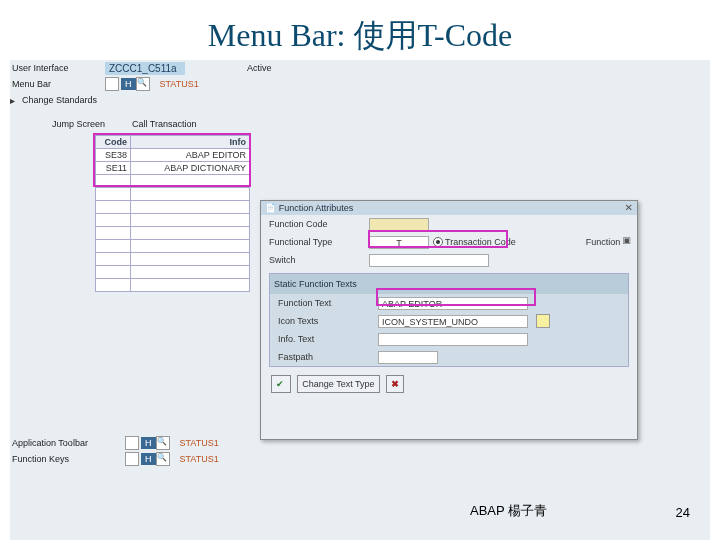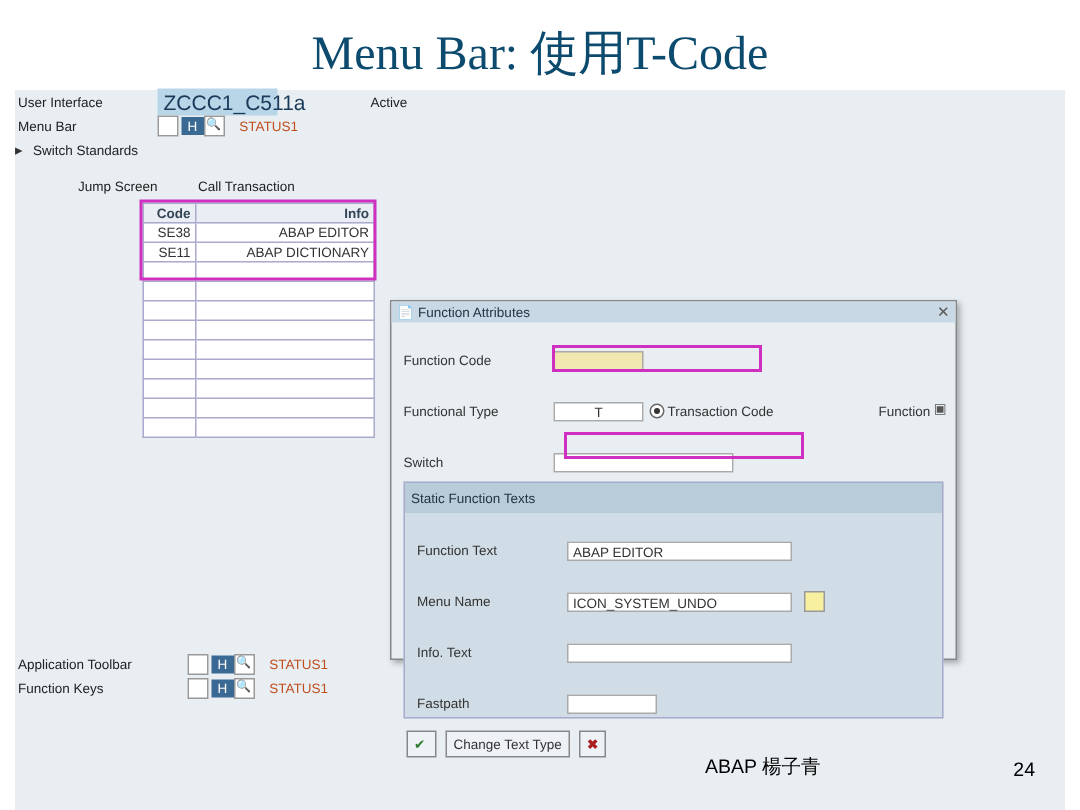--- a/index.html
+++ b/index.html
@@ -2,31 +2,31 @@
 <html><head>
 <meta charset="utf-8">
 <style>
   * { margin: 0; padding: 0; box-sizing: border-box; }
   html, body { width: 720px; height: 540px; background: #fff; font-family: Arial, sans-serif; overflow: hidden; }
   .slide { width: 100%; height: 100%; position: relative; }
   .title { font-family: "Times New Roman", serif; font-size: 32px; color: #0c4a6e; text-align: center; padding-top: 14px; }
   .sap-area { position: absolute; left: 10px; top: 60px; width: 700px; height: 522px; background: #e8eef2; font-size: 10px; color: #333; }
   .row { display: flex; align-items: center; height: 16px; }
   .lbl { width: 95px; padding-left: 2px; color: #222; font-size: 9px; }
-  .blueval { background: #b8d6e8; color: #1a3a5a; padding: 1px 4px; font-size: 14px; }
+  .blueval { background: #b8d6e8; color: #1a3a5a; padding: 1px 4px; font-size: 10px; }
   .darkval { background: #3a6a94; color: #fff; padding: 1px 4px; font-size: 9px; }
   .smallbox { display: inline-block; width: 14px; height: 14px; background: #fff; border: 1px solid #999; margin-right: 2px; }
   .orangelbl { color: #c05020; font-size: 9px; }
   .table { position: absolute; left: 85px; top: 75px; width: 155px; border-collapse: collapse; }
   .table th, .table td { border: 1px solid #aac; background: #fff; font-size: 9px; padding: 1px 3px; text-align: right; height: 12px; }
   .table th { background: #eaeef4; color: #345; }
   .magenta-box { position: absolute; border: 2px solid #d030c0; }
   .dialog { position: absolute; left: 250px; top: 140px; width: 378px; height: 240px; background: #e8eef2; border: 1px solid #888; box-shadow: 2px 2px 4px rgba(0,0,0,0.3); }
   .dialog-title { background: #c8d8e4; height: 14px; display: flex; align-items: center; padding-left: 4px; font-size: 9px; color: #234; }
-  .dlg-row { display: flex; align-items: center; height: 18px; padding-left: 8px; margin-top: 16px; }
+  .dlg-row { display: flex; align-items: center; height: 18px; padding-left: 8px; }
   .dlg-lbl { width: 100px; font-size: 9px; color: #333; }
   .dlg-val { background: #fff; border: 1px solid #aaa; padding: 1px 3px; font-size: 9px; min-width: 60px; height: 13px; display: inline-block; }
   .radio { width: 10px; height: 10px; border: 1px solid #666; border-radius: 50%; display: inline-block; background: #fff; vertical-align: middle; margin-right: 2px; }
   .radio.sel::after { content: ""; display: block; width: 4px; height: 4px; background: #333; border-radius: 50%; margin: 2px; }
   .panel-inner { background: #d0dde6; margin: 4px 8px; border: 1px solid #aac; }
   .panel-head { background: #b8cdd9; font-size: 9px; padding: 5px 4px; color: #234; }
   .bottom-rows { position: absolute; left: 0; top: 375px; width: 640px; }
   .footer-author { position: absolute; left: 470px; bottom: 20px; font-size: 13px; color: #000; }
   .footer-page { position: absolute; right: 30px; bottom: 20px; font-size: 13px; color: #000; }
   .close-x { position: absolute; right: 4px; top: 1px; font-size: 10px; color: #555; }
@@ -53,21 +53,21 @@
     </div>
     <div class="row">
       <span class="lbl">Menu Bar</span>
       <span class="smallbox"></span>
       <span class="darkval">H</span>
       <span class="smallbox" style="font-size:8px;text-align:center;">🔍</span>
       <span class="orangelbl" style="margin-left:8px">STATUS1</span>
     </div>
     <div class="row">
       <span class="tree-toggle">▸</span>
-      <span class="lbl" style="width:120px">Switch Standards</span>
+      <span class="lbl" style="width:120px">Change Standards</span>
     </div>
     <div class="row" style="height:8px"></div>
     <div class="row">
       <span style="width:40px"></span>
       <span class="lbl" style="width:80px">Jump Screen</span>
       <span class="lbl" style="width:100px">Call Transaction</span>
     </div>
 
     <table class="table">
       <tbody>
@@ -148,21 +148,21 @@
         <span class="dlg-val" style="width:120px"></span>
       </div>
 
       <div class="panel-inner">
         <div class="panel-head">Static Function Texts</div>
         <div class="dlg-row">
           <span class="dlg-lbl">Function Text</span>
           <span class="dlg-val" style="width:150px">ABAP EDITOR</span>
         </div>
         <div class="dlg-row">
-          <span class="dlg-lbl">Menu Name</span>
+          <span class="dlg-lbl">Icon Texts</span>
           <span class="dlg-val" style="width:150px">ICON_SYSTEM_UNDO</span>
           <span style="width:8px"></span>
           <span class="yellow-btn"></span>
         </div>
         <div class="dlg-row">
           <span class="dlg-lbl">Info. Text</span>
           <span class="dlg-val" style="width:150px"></span>
         </div>
         <div class="dlg-row">
           <span class="dlg-lbl">Fastpath</span>

